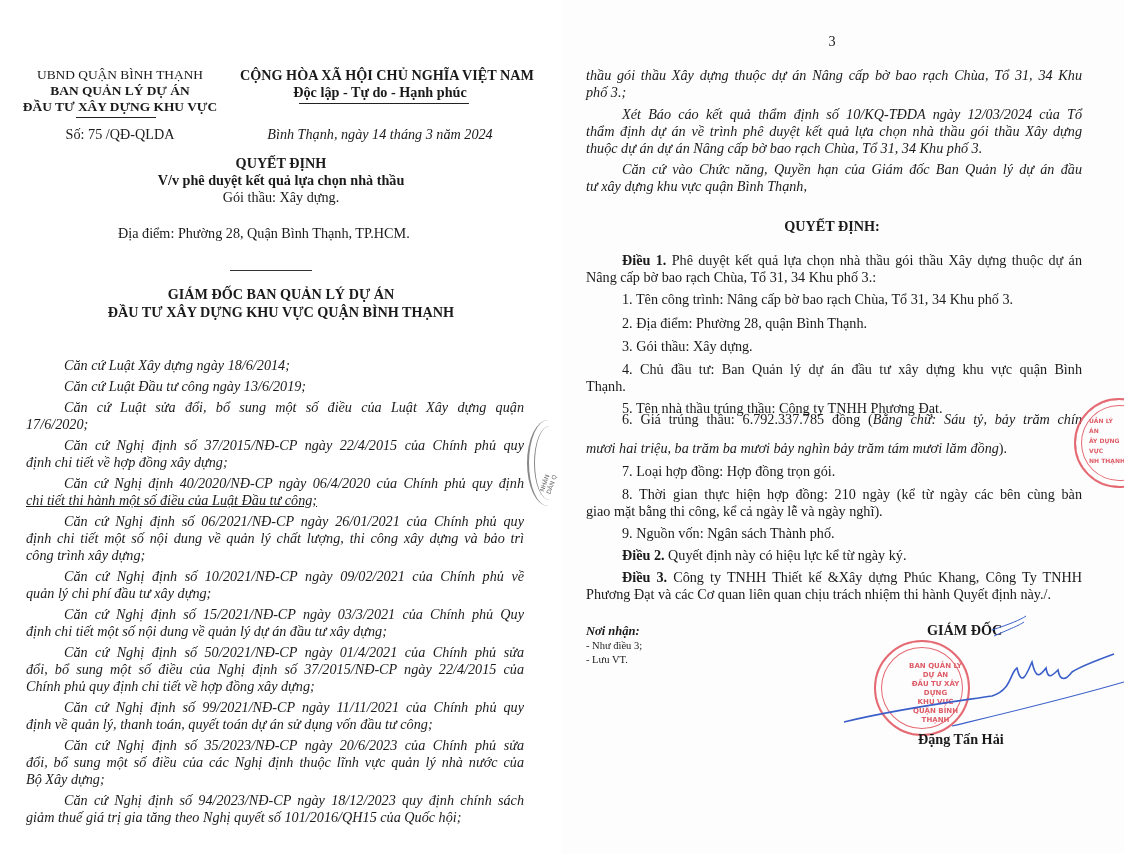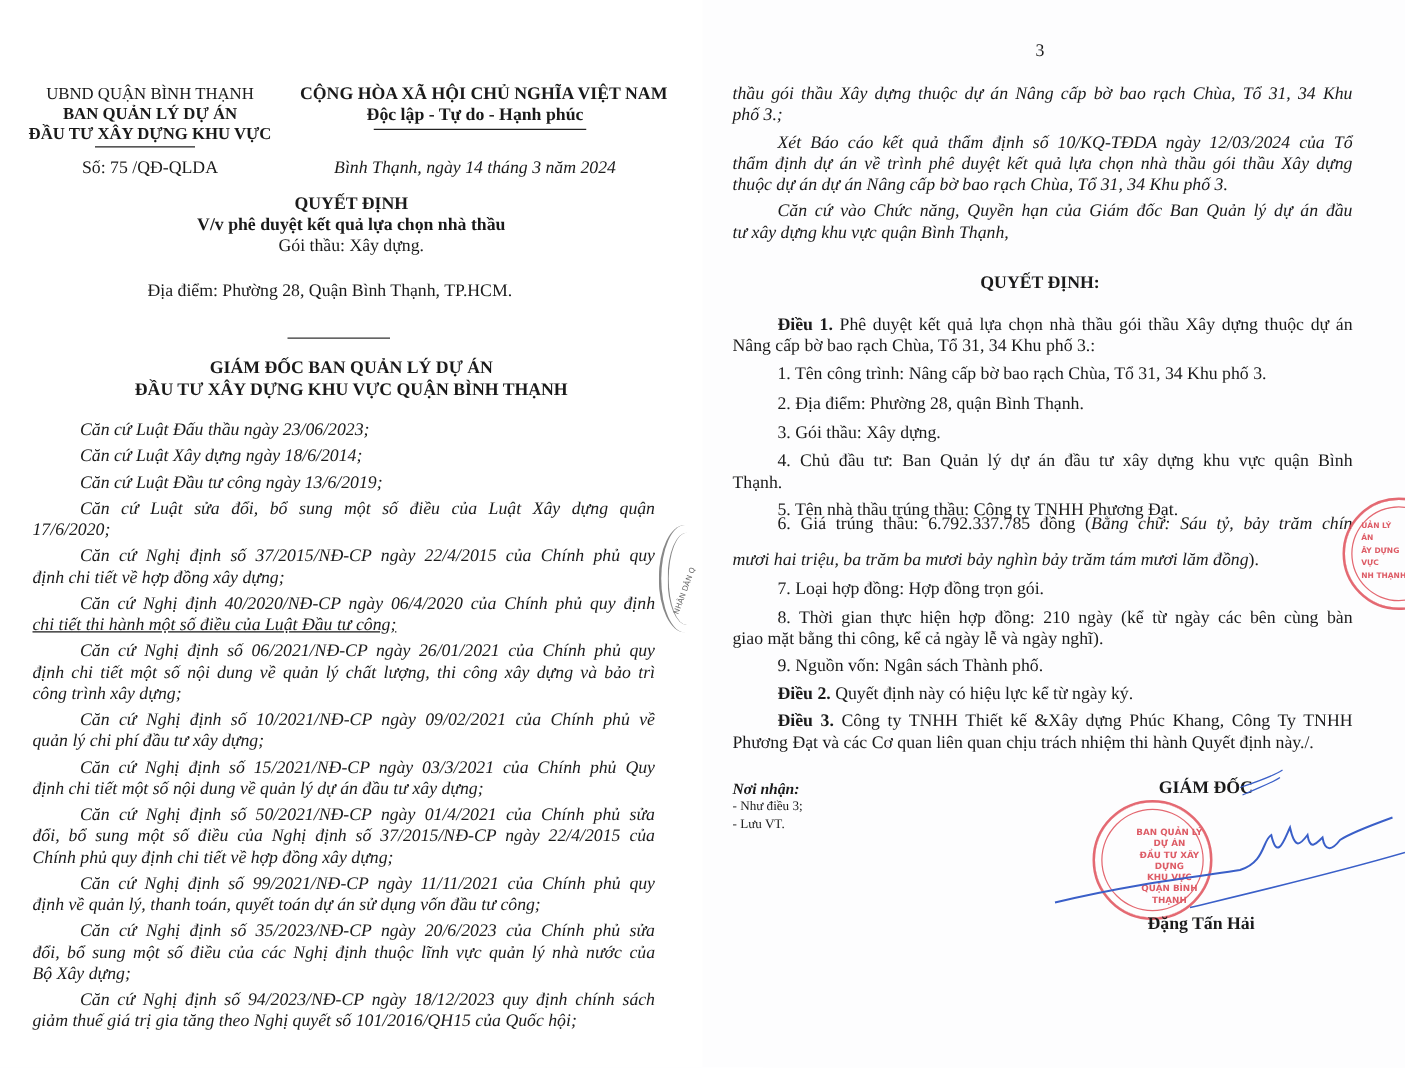--- a/index.html
+++ b/index.html
@@ -1,19 +1,19 @@
 <!DOCTYPE html>
 <html><head>
 <meta charset="utf-8">
 <style>
   html, body { margin:0; padding:0; }
   body { width:1124px; height:854px; background:#ffffff; overflow:hidden; position:relative;
          font-family:"Liberation Serif","DejaVu Serif",serif; color:#1a1a1a; }
   .page { position:absolute; top:0; height:854px; background:#ffffff; }
-  #page-left { left:0; width:562px;padding-left:38px; }
+  #page-left { left:0; width:562px; }
   #page-right { left:562px; width:562px; background:#fdfdfe; }
   .abs { position:absolute; white-space:nowrap; }
   .c { text-align:center; }
   .b { font-weight:bold; }
   .i { font-style:italic; }
   .f14 { font-size:14.2px; }
   .f13 { font-size:13.4px; }
   .just { text-align:justify; text-align-last:justify; white-space:nowrap; }
   .ul { position:absolute; height:1px; background:#222; }
   
@@ -42,21 +42,20 @@
 
   <div class="abs c f14 b" style="left:0; width:562px; top:172px;">V/v phê duyệt kết quả lựa chọn nhà thầu</div>
   <div class="abs c f14 b" style="left:0; width:562px; top:155px;">QUYẾT ĐỊNH</div>
   <div class="abs c f14" style="left:0; width:562px; top:189px;">Gói thầu: Xây dựng.</div>
   <div class="abs f14" style="left:118px; top:225px;">Địa điểm: Phường 28, Quận Bình Thạnh, TP.HCM.</div>
   <div class="ul" style="left:230px; width:82px; top:270px; background:#333;"></div>
 
   <div class="abs c f14 b" style="left:0; width:562px; top:286px;">GIÁM ĐỐC BAN QUẢN LÝ DỰ ÁN</div>
   <div class="abs c f14 b" style="left:0; width:562px; top:304px;">ĐẦU TƯ XÂY DỰNG KHU VỰC QUẬN BÌNH THẠNH</div>
 
-  <div class="abs i f14" style="left:64px; top:336px;">Căn cứ Luật Đấu thầu ngày 23/06/2023;</div>
   <div class="abs i f14" style="left:64px; top:357px;">Căn cứ Luật Xây dựng ngày 18/6/2014;</div>
   <div class="abs i f14" style="left:64px; top:378px;">Căn cứ Luật Đầu tư công ngày 13/6/2019;</div>
 
   <div class="abs i f14 just" style="left:64px; width:460px; top:399px;">Căn cứ Luật sửa đổi, bổ sung một số điều của Luật Xây dựng quận</div>
   <div class="abs i f14" style="left:26px; top:416px;">17/6/2020;</div>
 
   <div class="abs i f14 just" style="left:64px; width:460px; top:437px;">Căn cứ Nghị định số 37/2015/NĐ-CP ngày 22/4/2015 của Chính phủ quy</div>
   <div class="abs i f14" style="left:26px; top:454px;">định chi tiết về hợp đồng xây dựng;</div>
 
   <div class="abs i f14 just" style="left:64px; width:460px; top:475px;">Căn cứ Nghị định 40/2020/NĐ-CP ngày 06/4/2020 của Chính phủ quy định</div>

